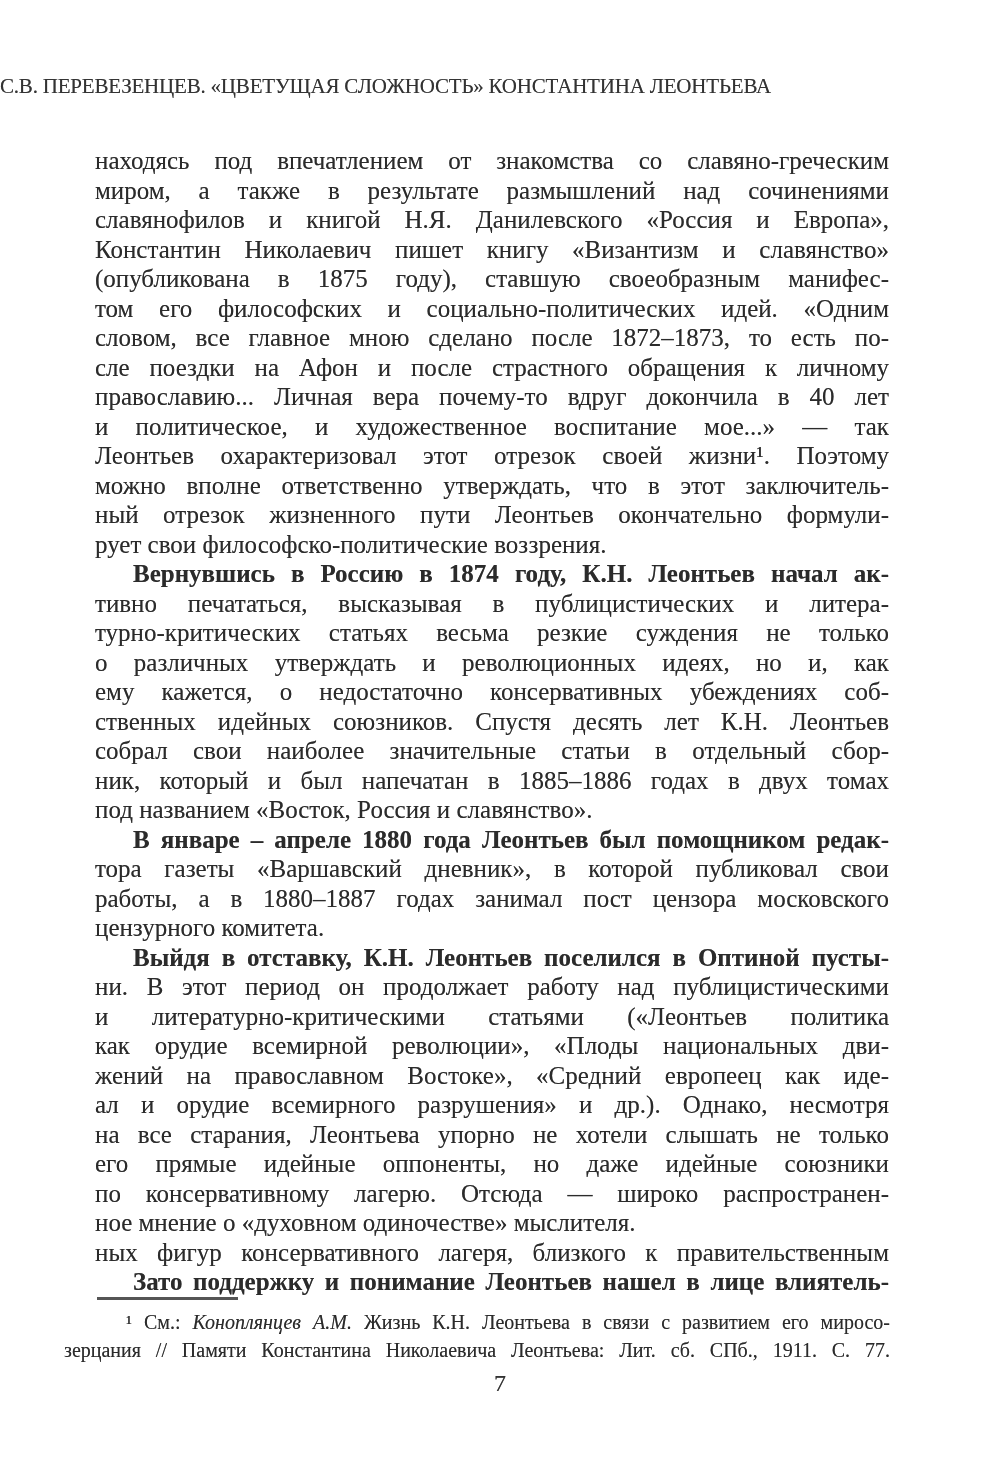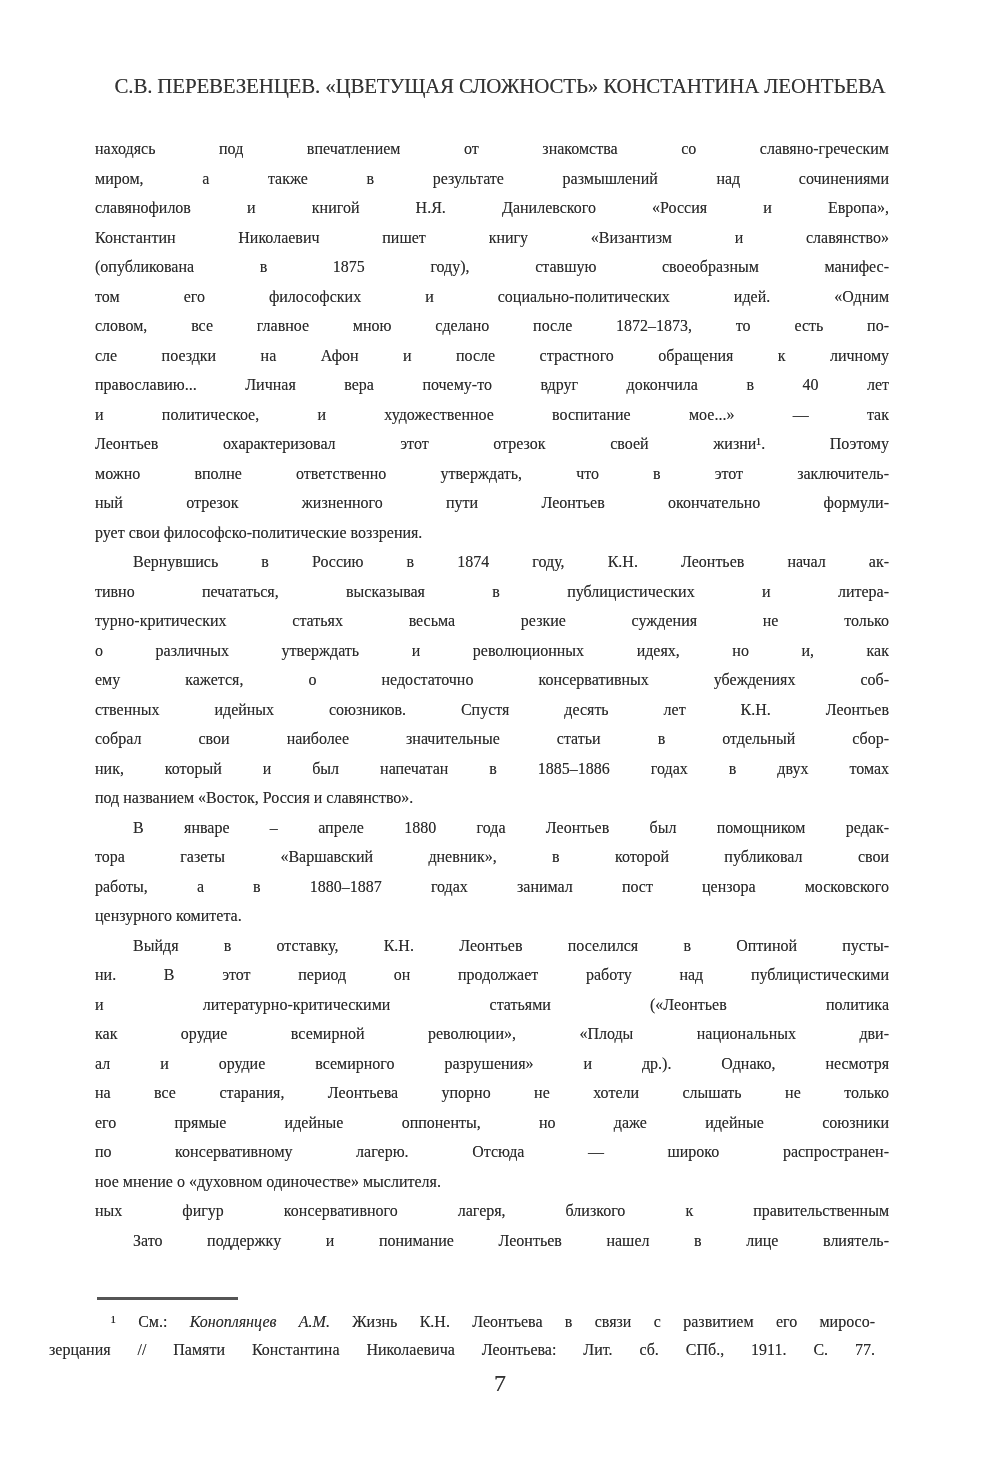--- a/index.html
+++ b/index.html
@@ -17,59 +17,59 @@
     background: var(--background);
     font-family: "Liberation Serif", serif;
     color: var(--text);
     overflow: hidden;
   }
   .running-header {
     position: absolute;
     top: 74px;
     left: 0;
     width: 1000px;
-    text-align: center;
+    text-align: left;
     font-size: 21px;
     letter-spacing: -0.2px;
     color: #333333;
     text-shadow: 0 0 0.6px rgba(43,43,43,0.5);
     white-space: nowrap;
   }
   .body-text {
     position: absolute;
-    top: 134px;
+    top: 146px;
     left: 95px;
     width: 794px;
-    font-size: 16px;
+    font-size: 25px;
     text-shadow: 0 0 0.6px rgba(43,43,43,0.5);
   }
   .line {
     line-height: 29.5px;
     height: 29.5px;
     overflow: hidden;
     text-align: justify;
     text-align-last: justify;
     white-space: nowrap;
   }
   .line.end { text-align-last: auto; white-space: normal; }
-  .line.indent { text-indent: 38px; }
+  .line.indent { text-indent: 38px; font-weight: bold; }
   .footnote-rule {
     position: absolute;
     left: 97px;
     top: 1297px;
     width: 141px;
     height: 3px;
     background: var(--rule);
   }
   .footnote {
     position: absolute;
-    left: 49px;
+    left: 64px;
     top: 1308px;
     width: 826px;
-    font-size: 16px;
+    font-size: 20px;
     text-shadow: 0 0 0.5px rgba(43,43,43,0.5);
   }
   .footnote .fline {
     line-height: 28px;
     height: 28px;
     overflow: hidden;
     text-align: justify;
     text-align-last: justify;
     white-space: nowrap;
   }
@@ -118,20 +118,21 @@
     <div class="line">ник, который и был напечатан в 1885–1886 годах в двух томах</div>
     <div class="line end">под названием «Восток, Россия и славянство».</div>
     <div class="line indent">В январе – апреле 1880 года Леонтьев был помощником редак-</div>
     <div class="line">тора газеты «Варшавский дневник», в которой публиковал свои</div>
     <div class="line">работы, а в 1880–1887 годах занимал пост цензора московского</div>
     <div class="line end">цензурного комитета.</div>
     <div class="line indent">Выйдя в отставку, К.Н. Леонтьев поселился в Оптиной пусты-</div>
     <div class="line">ни. В этот период он продолжает работу над публицистическими</div>
     <div class="line">и литературно-критическими статьями («Леонтьев политика</div>
     <div class="line">как орудие всемирной революции», «Плоды национальных дви-</div>
+    <div class="line">жений на православном Востоке», «Средний европеец как иде-</div>
     <div class="line">ал и орудие всемирного разрушения» и др.). Однако, несмотря</div>
     <div class="line">на все старания, Леонтьева упорно не хотели слышать не только</div>
     <div class="line">его прямые идейные оппоненты, но даже идейные союзники</div>
     <div class="line">по консервативному лагерю. Отсюда — широко распространен-</div>
     <div class="line end">ное мнение о «духовном одиночестве» мыслителя.</div>
     <div class="line">ных фигур консервативного лагеря, близкого к правительственным</div>
     <div class="line indent">Зато поддержку и понимание Леонтьев нашел в лице влиятель-</div>
   </div>
 
   <div class="footnote-rule"></div>

